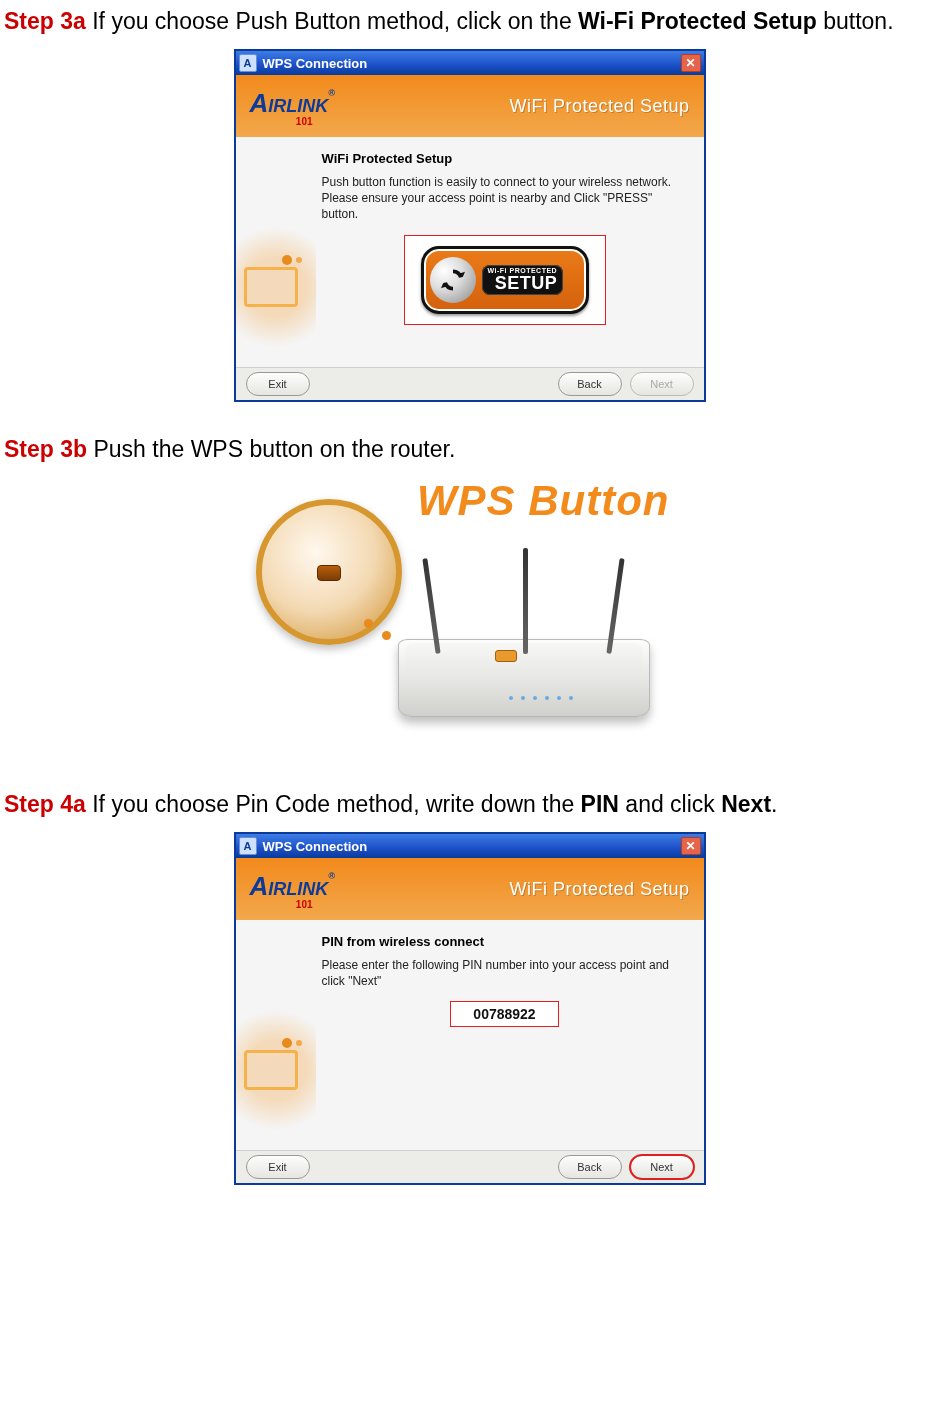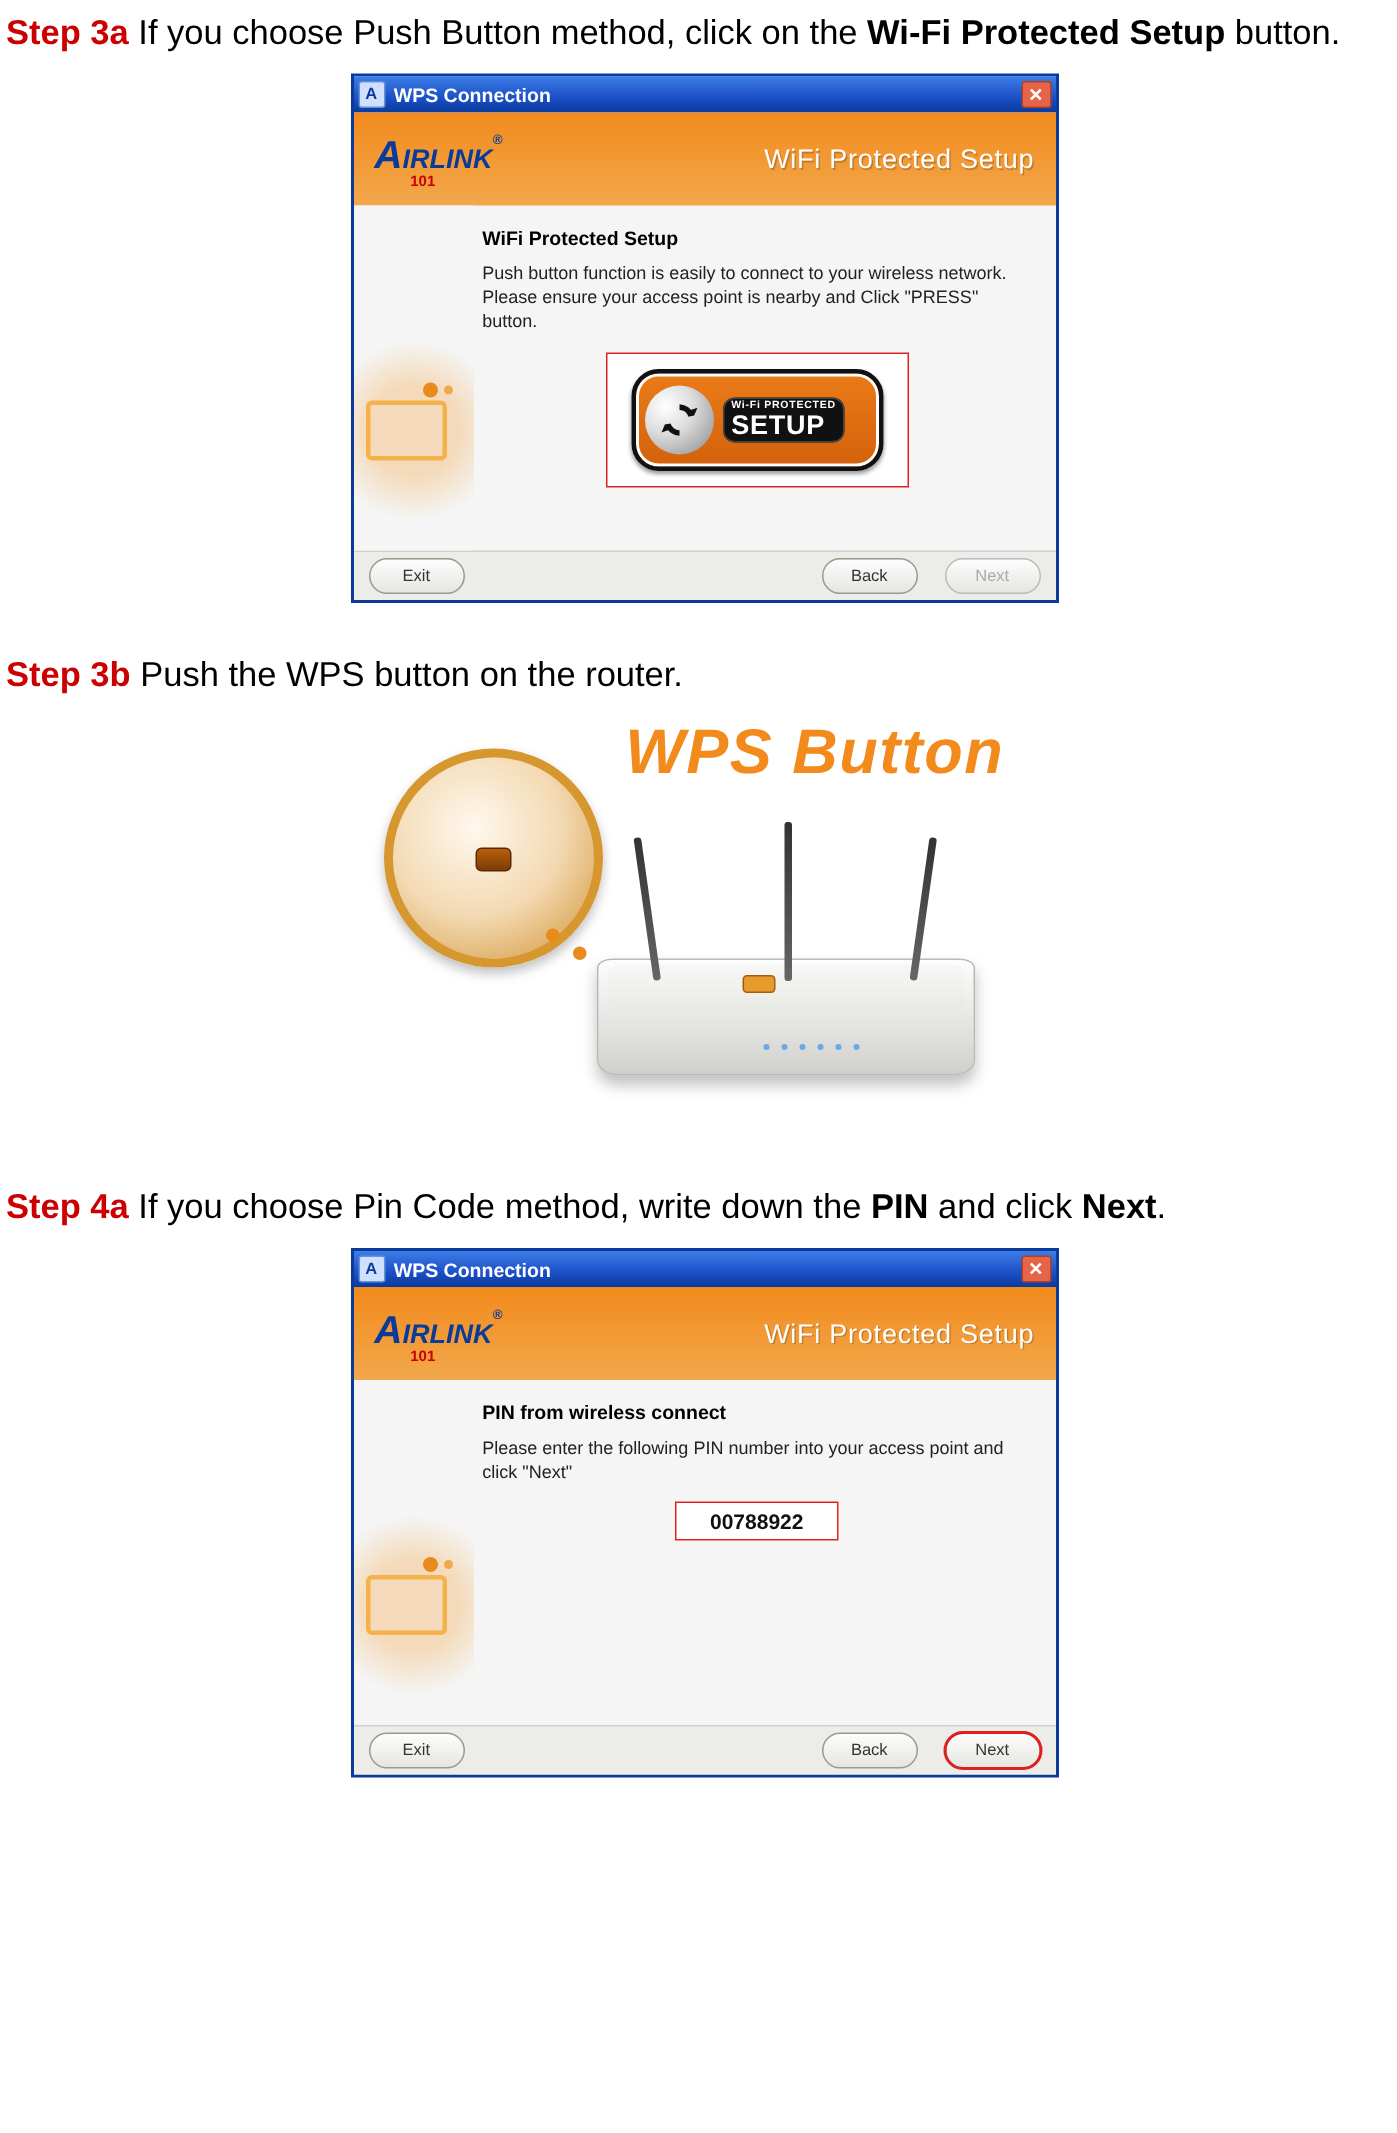--- a/index.html
+++ b/index.html
@@ -65,21 +65,21 @@
     justify-content: space-between;
   }
   .brand {
     font-family: Arial, sans-serif;
     font-style: italic;
     font-weight: bold;
     font-size: 18px;
     color: #0a3b9b;
   }
   .brand .a-cap { font-size: 26px; color: #0a3b9b; }
-  .brand .sub { color: #cc0000; font-size: 10px; font-style: normal; font-weight: bold; display: block; line-height: 6px; margin-left: 24px; }
+  .brand .sub { color: #cc0000; font-size: 10px; font-style: normal; font-weight: bold; display: block; line-height: 6px; margin-left: 24px; text-align: center; }
   .header-band .setup-text {
     color: #fff;
     font-size: 18px;
     letter-spacing: 0.5px;
     text-shadow: 1px 1px rgba(0,0,0,0.2);
   }
 
   .content-area {
     display: flex;
     min-height: 230px;
@@ -154,42 +154,42 @@
   }
   .wps-big .circle svg { width: 30px; height: 30px; }
   .wps-big .text-block {
     margin-left: 6px;
     background: #111;
     border-radius: 8px;
     padding: 2px 6px 3px 6px;
     box-shadow: inset 0 0 0 1px #444;
   }
   .wps-big .small { color: #fff; font-size: 7px; font-weight: bold; letter-spacing: 0.5px; }
-  .wps-big .large { color: #fff; font-size: 18px; font-weight: 900; letter-spacing: 0.5px; line-height: 18px; }
+  .wps-big .large { color: #fff; font-size: 18px; font-weight: 900; letter-spacing: 0.5px; line-height: 18px; text-align: right; }
 
   .pin-wrap { display: flex; justify-content: center; margin-top: 8px; }
   .pin-box {
     border: 1.5px solid #e02020;
     padding: 4px 22px;
     font-weight: bold;
     font-size: 14px;
     color: #111;
     background: #fff;
   }
 
   .button-row {
     border-top: 1px solid #d0d0d0;
     background: #ecece8;
     height: 32px;
     display: flex;
     align-items: center;
     padding: 0 10px;
     gap: 6px;
   }
-  .button-row .right { margin-left: auto; display: flex; gap: 18px; }
+  .button-row .right { margin-left: auto; display: flex; gap: 8px; }
   .btn {
     min-width: 62px;
     height: 22px;
     background: linear-gradient(#fdfdfd, #e5e5e1);
     border: 1px solid #9a9a94;
     font-size: 11px;
     color: #333;
     display: flex;
     align-items: center;
     justify-content: center;

